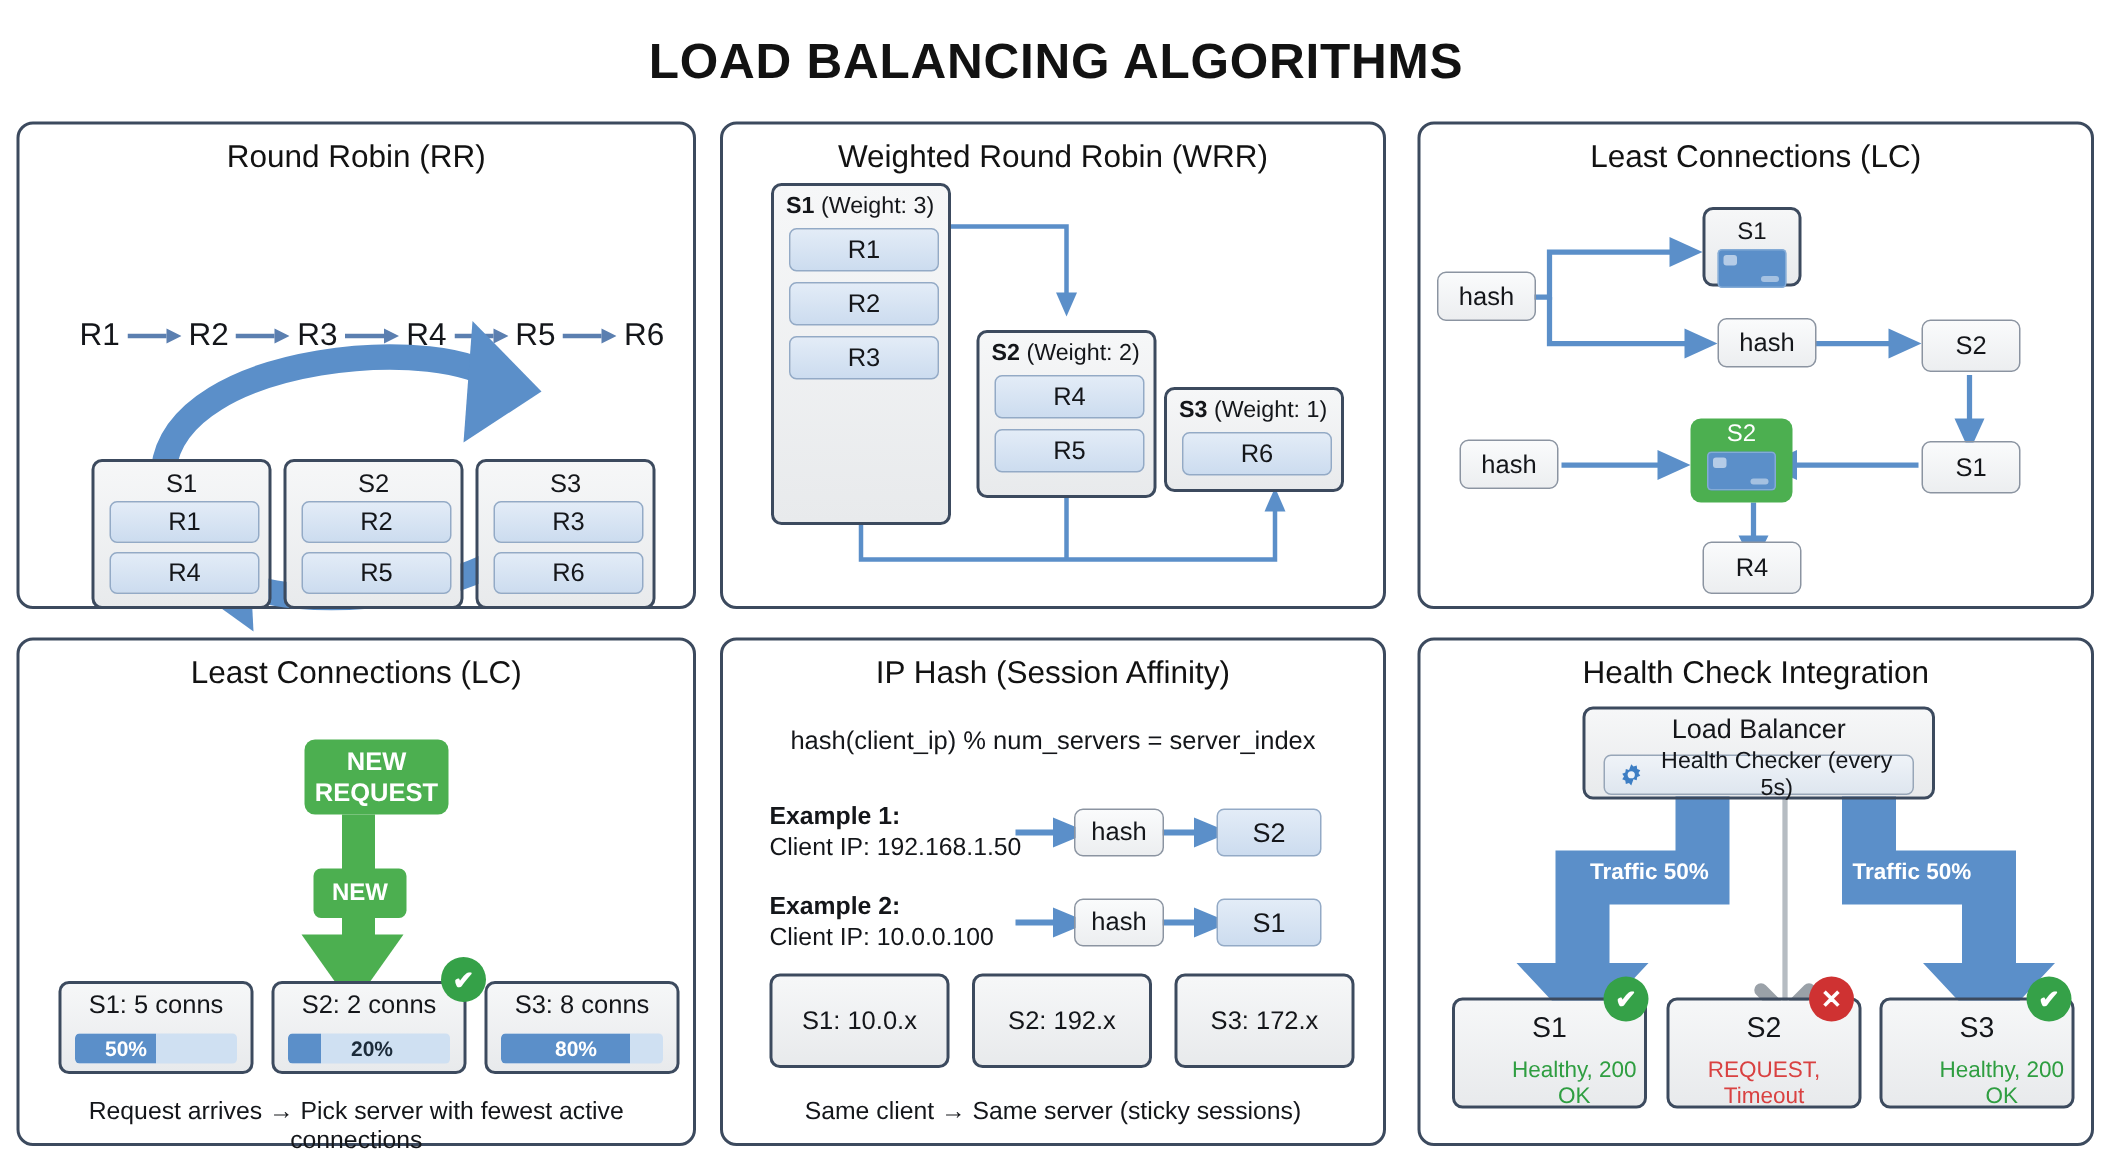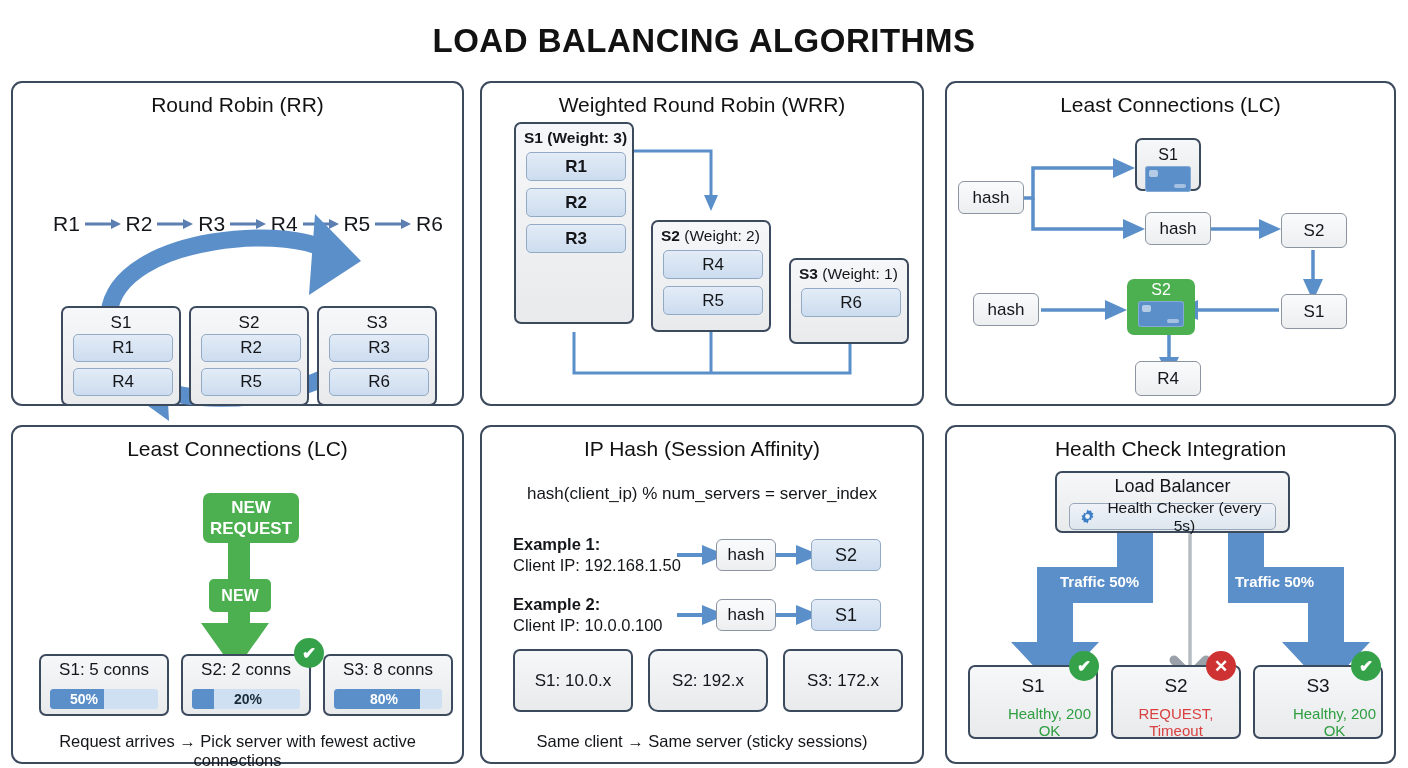--- a/index.html
+++ b/index.html
@@ -185,40 +185,40 @@
     <div class="panel-title">Weighted Round Robin (WRR)</div>
 
     <svg class="svg-layer" width="444" height="325">
       <path d="M152 68 H229 V115" fill="none" stroke="#5b8fc9" stroke-width="3"></path>
       <path d="M222 112 L229 128 L236 112 Z" fill="#5b8fc9"></path>
       <path d="M92 249 V290 H368 V255" fill="none" stroke="#5b8fc9" stroke-width="3"></path>
       <path d="M361 258 L368 242 L375 258 Z" fill="#5b8fc9"></path>
       <path d="M229 232 V290" fill="none" stroke="#5b8fc9" stroke-width="3"></path>
     </svg>
 
-    <div class="box dark" style="left:32px; top:39px; width:120px; height:202px; display:block;font-weight:bold;">
+    <div class="box dark" style="left:32px; top:39px; width:120px; height:228px; display:block;">
       <div style="position:absolute; left:8px; top:5px; font-size:15.5px; color:#14161a;">
         <b>S1</b>
         <span>(Weight: 3)</span>
       </div>
       <div class="box req" style="left:10px; top:28px; width:100px; height:29px;">R1</div>
       <div class="box req" style="left:10px; top:64px; width:100px; height:29px;">R2</div>
       <div class="box req" style="left:10px; top:100px; width:100px; height:29px;">R3</div>
     </div>
 
     <div class="box dark" style="left:169px; top:137px; width:120px; height:112px; display:block;">
       <div style="position:absolute; left:8px; top:5px; font-size:15.5px; color:#14161a;">
         <b>S2</b>
         <span>(Weight: 2)</span>
       </div>
       <div class="box req" style="left:10px; top:28px; width:100px; height:29px;">R4</div>
       <div class="box req" style="left:10px; top:64px; width:100px; height:29px;">R5</div>
     </div>
 
-    <div class="box dark" style="left:307px; top:175px; width:120px; height:86px; display:block;">
+    <div class="box dark" style="left:294px; top:175px; width:120px; height:70px; display:block;">
       <div style="position:absolute; left:8px; top:5px; font-size:15.5px; color:#14161a;">
         <b>S3</b>
         <span>(Weight: 1)</span>
       </div>
       <div class="box req" style="left:10px; top:28px; width:100px; height:29px;">R6</div>
     </div>
   </div>
 
   <div class="panel" style="left:945px; top:67px; width:451px; height:325px;">
     <div class="panel-title">Least Connections (LC)</div>
@@ -336,21 +336,21 @@
     <div class="box req" style="left:329px; top:112px; width:70px; height:32px; font-size:18px;">S2</div>
 
     <div class="ex-label" style="left:31px; top:167px;">
       <b>Example 2:</b><br>
       <span>Client IP: 10.0.0.100</span>
     </div>
     <div class="box plain" style="left:234px; top:172px; width:60px; height:32px;">hash</div>
     <div class="box req" style="left:329px; top:172px; width:70px; height:32px; font-size:18px;">S1</div>
 
     <div class="box dark" style="left:31px; top:222px; width:120px; height:63px;">S1: 10.0.x</div>
-    <div class="box dark" style="left:166px; top:222px; width:120px; height:63px;border-radius:10px;">S2: 192.x</div>
+    <div class="box dark" style="left:166px; top:222px; width:120px; height:63px;">S2: 192.x</div>
     <div class="box dark" style="left:301px; top:222px; width:120px; height:63px;">S3: 172.x</div>
 
     <div class="caption" style="top:305px;">Same client → Same server (sticky sessions)</div>
   </div>
 
   <div class="panel" style="left:945px; top:411px; width:451px; height:339px;">
     <div class="panel-title">Health Check Integration</div>
 
     <svg class="svg-layer" width="451" height="339">
 

